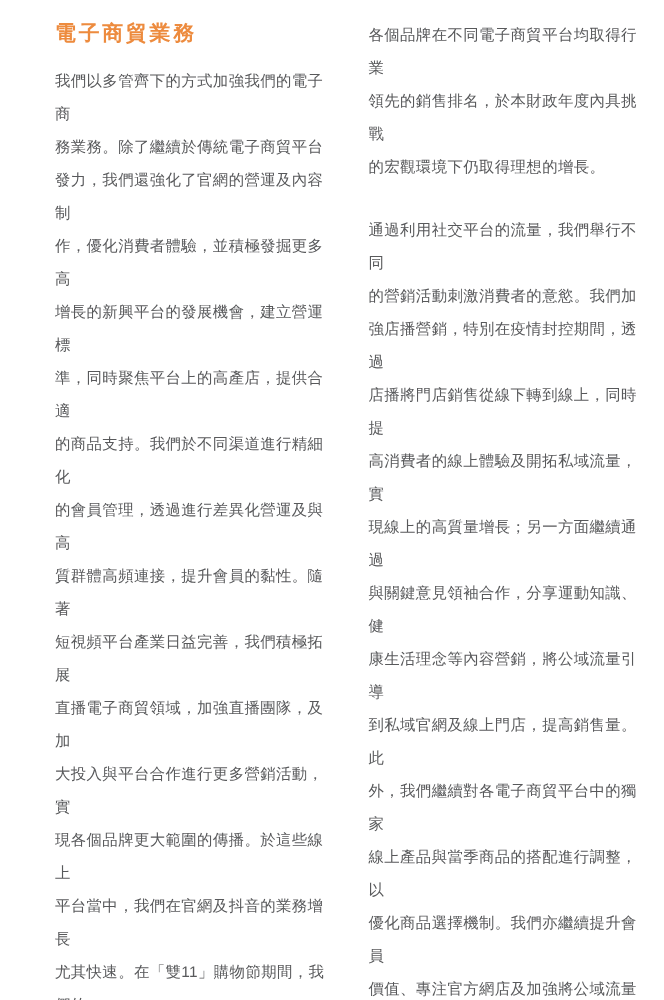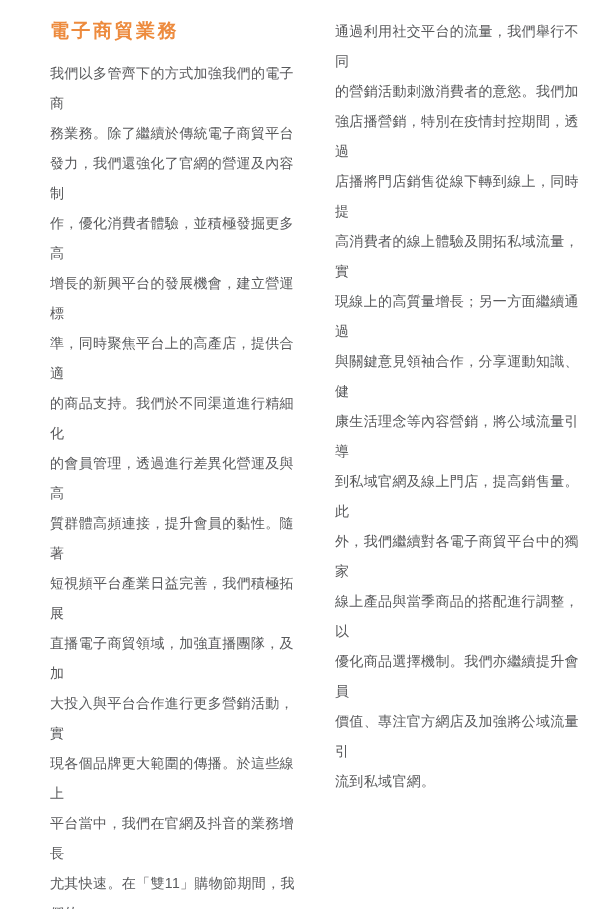--- a/index.html
+++ b/index.html
@@ -56,20 +56,23 @@
 質群體高頻連接，提升會員的黏性。隨著
 短視頻平台產業日益完善，我們積極拓展
 直播電子商貿領域，加強直播團隊，及加
 大投入與平台合作進行更多營銷活動，實
 現各個品牌更大範圍的傳播。於這些線上
 平台當中，我們在官網及抖音的業務增長
 尤其快速。在「雙11」購物節期間，我們的</p>
   </div>
 
   <div class="col">
+    <p class="para">各個品牌在不同電子商貿平台均取得行業
+領先的銷售排名，於本財政年度內具挑戰
+的宏觀環境下仍取得理想的增長。</p>
     <p class="para">通過利用社交平台的流量，我們舉行不同
 的營銷活動刺激消費者的意慾。我們加
 強店播營銷，特別在疫情封控期間，透過
 店播將門店銷售從線下轉到線上，同時提
 高消費者的線上體驗及開拓私域流量，實
 現線上的高質量增長；另一方面繼續通過
 與關鍵意見領袖合作，分享運動知識、健
 康生活理念等內容營銷，將公域流量引導
 到私域官網及線上門店，提高銷售量。此
 外，我們繼續對各電子商貿平台中的獨家

